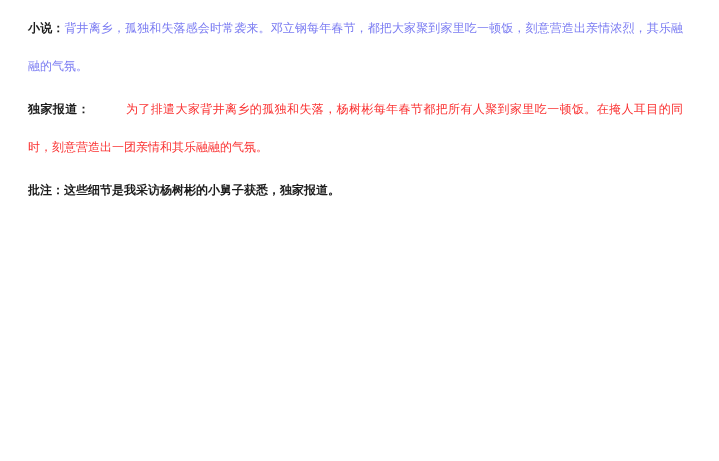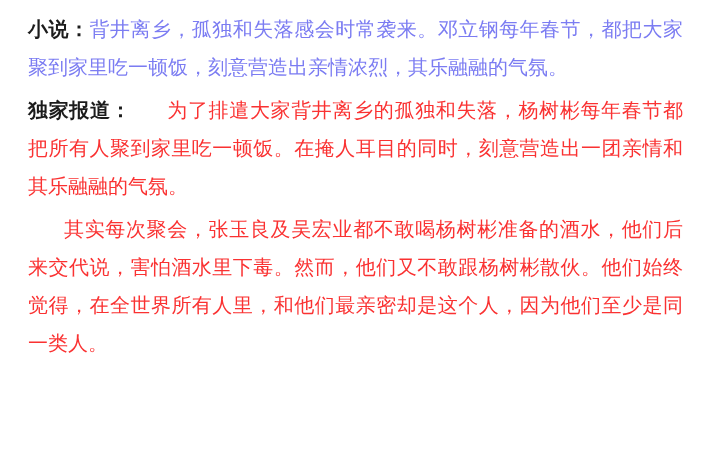--- a/index.html
+++ b/index.html
@@ -7,22 +7,22 @@
     padding: 0;
     background: #ffffff;
   }
   .page {
     position: relative;
     width: 719px;
     height: 461px;
     box-sizing: border-box;
     background: var(--page_background, #ffffff);
     padding: 10px 36px 0 28px;
-    font-family: Liberation Sans, sans-serif;
-    font-size: 20px;
+    font-family: Liberation Mono, monospace;
+    font-size: 12px;
     line-height: 38px;
     overflow: hidden;
   }
   .para {
     margin: 0 0 5px 0;
     text-align: justify;
     word-break: break-all;
     color: var(--label_text, #1c1c1c);
   }
   .p-label {
@@ -48,18 +48,18 @@
 
   <p class="para novel">
     <span class="p-label">小说：</span><span class="p-text">背井离乡，孤独和失落感会时常袭来。邓立钢每年春节，都把大家聚到家里吃一顿饭，刻意营造出亲情浓烈，其乐融融的气氛。</span>
   </p>
 
 
   <p class="para report">
     <span class="p-label">独家报道：</span><span class="p-text">为了排遣大家背井离乡的孤独和失落，杨树彬每年春节都把所有人聚到家里吃一顿饭。在掩人耳目的同时，刻意营造出一团亲情和其乐融融的气氛。</span>
   </p>
 
-  <p class="para report">
-    <span class="p-text">其实每次聚会，张玉良及吴宏业都不敢喝杨树彬准备的酒水，他们后来交代说，害怕酒水里下毒。然而，他们又不敢跟杨树彬散伙。他们始终觉得，在全世界所有人里，和他们最亲密却是这个人，因为他们至少是同一类人。</span>
+
+  <p class="para annotation">
+    <span class="p-label">批注：</span><span class="p-text">这些细节是我采访杨树彬的小舅子获悉，独家报道。</span>
   </p>
-
 
 </div>
 
 </body></html>

